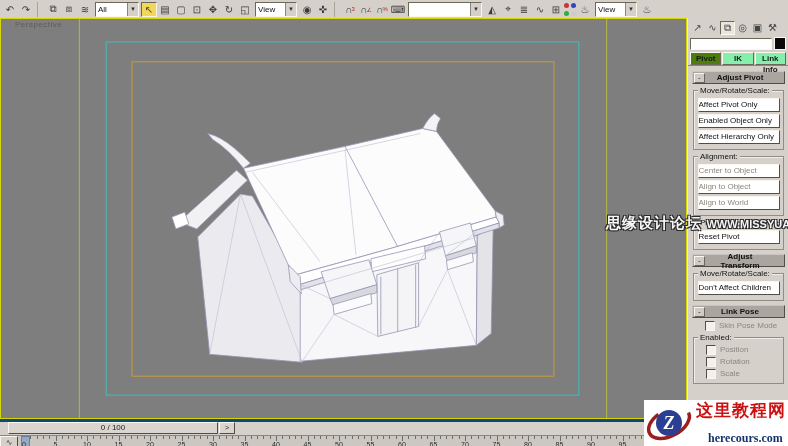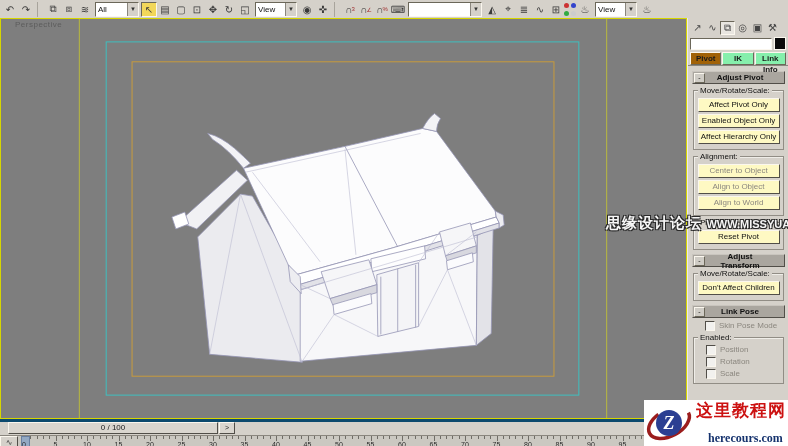--- a/index.html
+++ b/index.html
@@ -32,28 +32,28 @@
   
   .panel{position:absolute;left:687px;top:18px;width:101px;height:428px;background:#d5d1ca;box-sizing:border-box;border-left:1px solid #efede8;}
   .panel-icons{display:flex;height:17px;align-items:center;padding:1px 1px 0 2px;}
   .picon{width:15px;height:14px;display:flex;align-items:center;justify-content:center;font-size:10px;color:#444;}
   .picon.pressed{background:#e9e6e0;border:1px solid;border-color:#6b6759 #fbf7ee #fbf7ee #6b6759;width:13px;height:12px;}
   .name-row{display:flex;align-items:center;padding:1px 2px;}
   .obj-name{flex:1;height:10px;border:1px solid;border-color:#6b6759 #fbf7ee #fbf7ee #6b6759;background:#fff;font-size:8px;padding:0 2px;min-width:0;}
   .color-swatch{width:10px;height:11px;background:#0a0a0a;border:1px solid #fbf7ee;margin-left:2px;flex:0 0 auto;}
   .panel-tabs{display:flex;padding:1px 1px 0 2px;border-bottom:1px solid #8a867e;}
   .ptab{height:11px;line-height:11px;font-size:8px;color:#1a1a1a;text-align:center;background:#86efac;border:1px solid;border-color:#fbf7ee #6b6759 #6b6759 #fbf7ee;padding:0 4px;margin-right:1px;flex:1;font-weight:bold;}
-  .ptab.active{background:#a16207;font-weight:bold;}
+  .ptab.active{background:#4d7c0f;font-weight:bold;}
   .rollouts{padding:2px 2px 0 3px;}
   .rhead{height:11px;background:#aaa69f;border:1px solid;border-color:#c9c5be #514e48 #514e48 #c9c5be;display:flex;align-items:center;margin:3px 1px 2px 1px;}
   .rhead .minus{width:9px;height:8px;background:#cfccc5;border:1px solid;border-color:#fbf7ee #6b6759 #6b6759 #fbf7ee;font-size:7px;line-height:7px;text-align:center;margin:0 3px 0 1px;color:#111;}
   .rhead .rtitle{flex:1;text-align:center;font-size:8px;font-weight:bold;color:#111;margin-right:12px;}
   .pgroup{border:1px solid #918d85;box-shadow:1px 1px 0 #efede8 inset;margin:6px 2px 4px 2px;padding:5px 2px 3px 2px;position:relative;}
   .pgroup-label{position:absolute;top:-5px;left:4px;background:#d5d1ca;font-size:8px;color:#111;padding:0 2px;white-space:nowrap;}
-  .pbtn{width:80px;height:12px;line-height:12px;margin:2px auto;background:#fef9c3;border:1px solid;border-color:#fbf7ee #514e48 #514e48 #fbf7ee;font-size:8px;text-align:center;color:#111;overflow:hidden;white-space:nowrap;}
+  .pbtn{width:80px;height:12px;line-height:12px;margin:2px auto;background:#ffffff;border:1px solid;border-color:#fbf7ee #514e48 #514e48 #fbf7ee;font-size:8px;text-align:left;color:#111;overflow:hidden;white-space:nowrap;}
   .pbtn.disabled{color:#8b877f;}
   .cbrow{display:flex;align-items:center;height:11px;margin:1px 0 1px 10px;}
   .cbrow .cbox{width:8px;height:8px;background:#f2f1ee;border:1px solid;border-color:#514e48 #fbf7ee #fbf7ee #514e48;margin-right:4px;flex:0 0 auto;}
   .cbrow .clabel{font-size:8px;color:#1a1a1a;white-space:nowrap;text-align:right;}
   .cbrow.disabled .clabel{color:#8b877f;}
   .cbrow.standalone{margin-left:14px;margin-top:2px;margin-bottom:2px;}
 
   
   .timeline{position:absolute;left:0;top:419px;width:687px;height:27px;background:#d5d1ca;}
   .tslider-row{position:relative;height:13px;border-top:3px solid #0c4a6e;}

